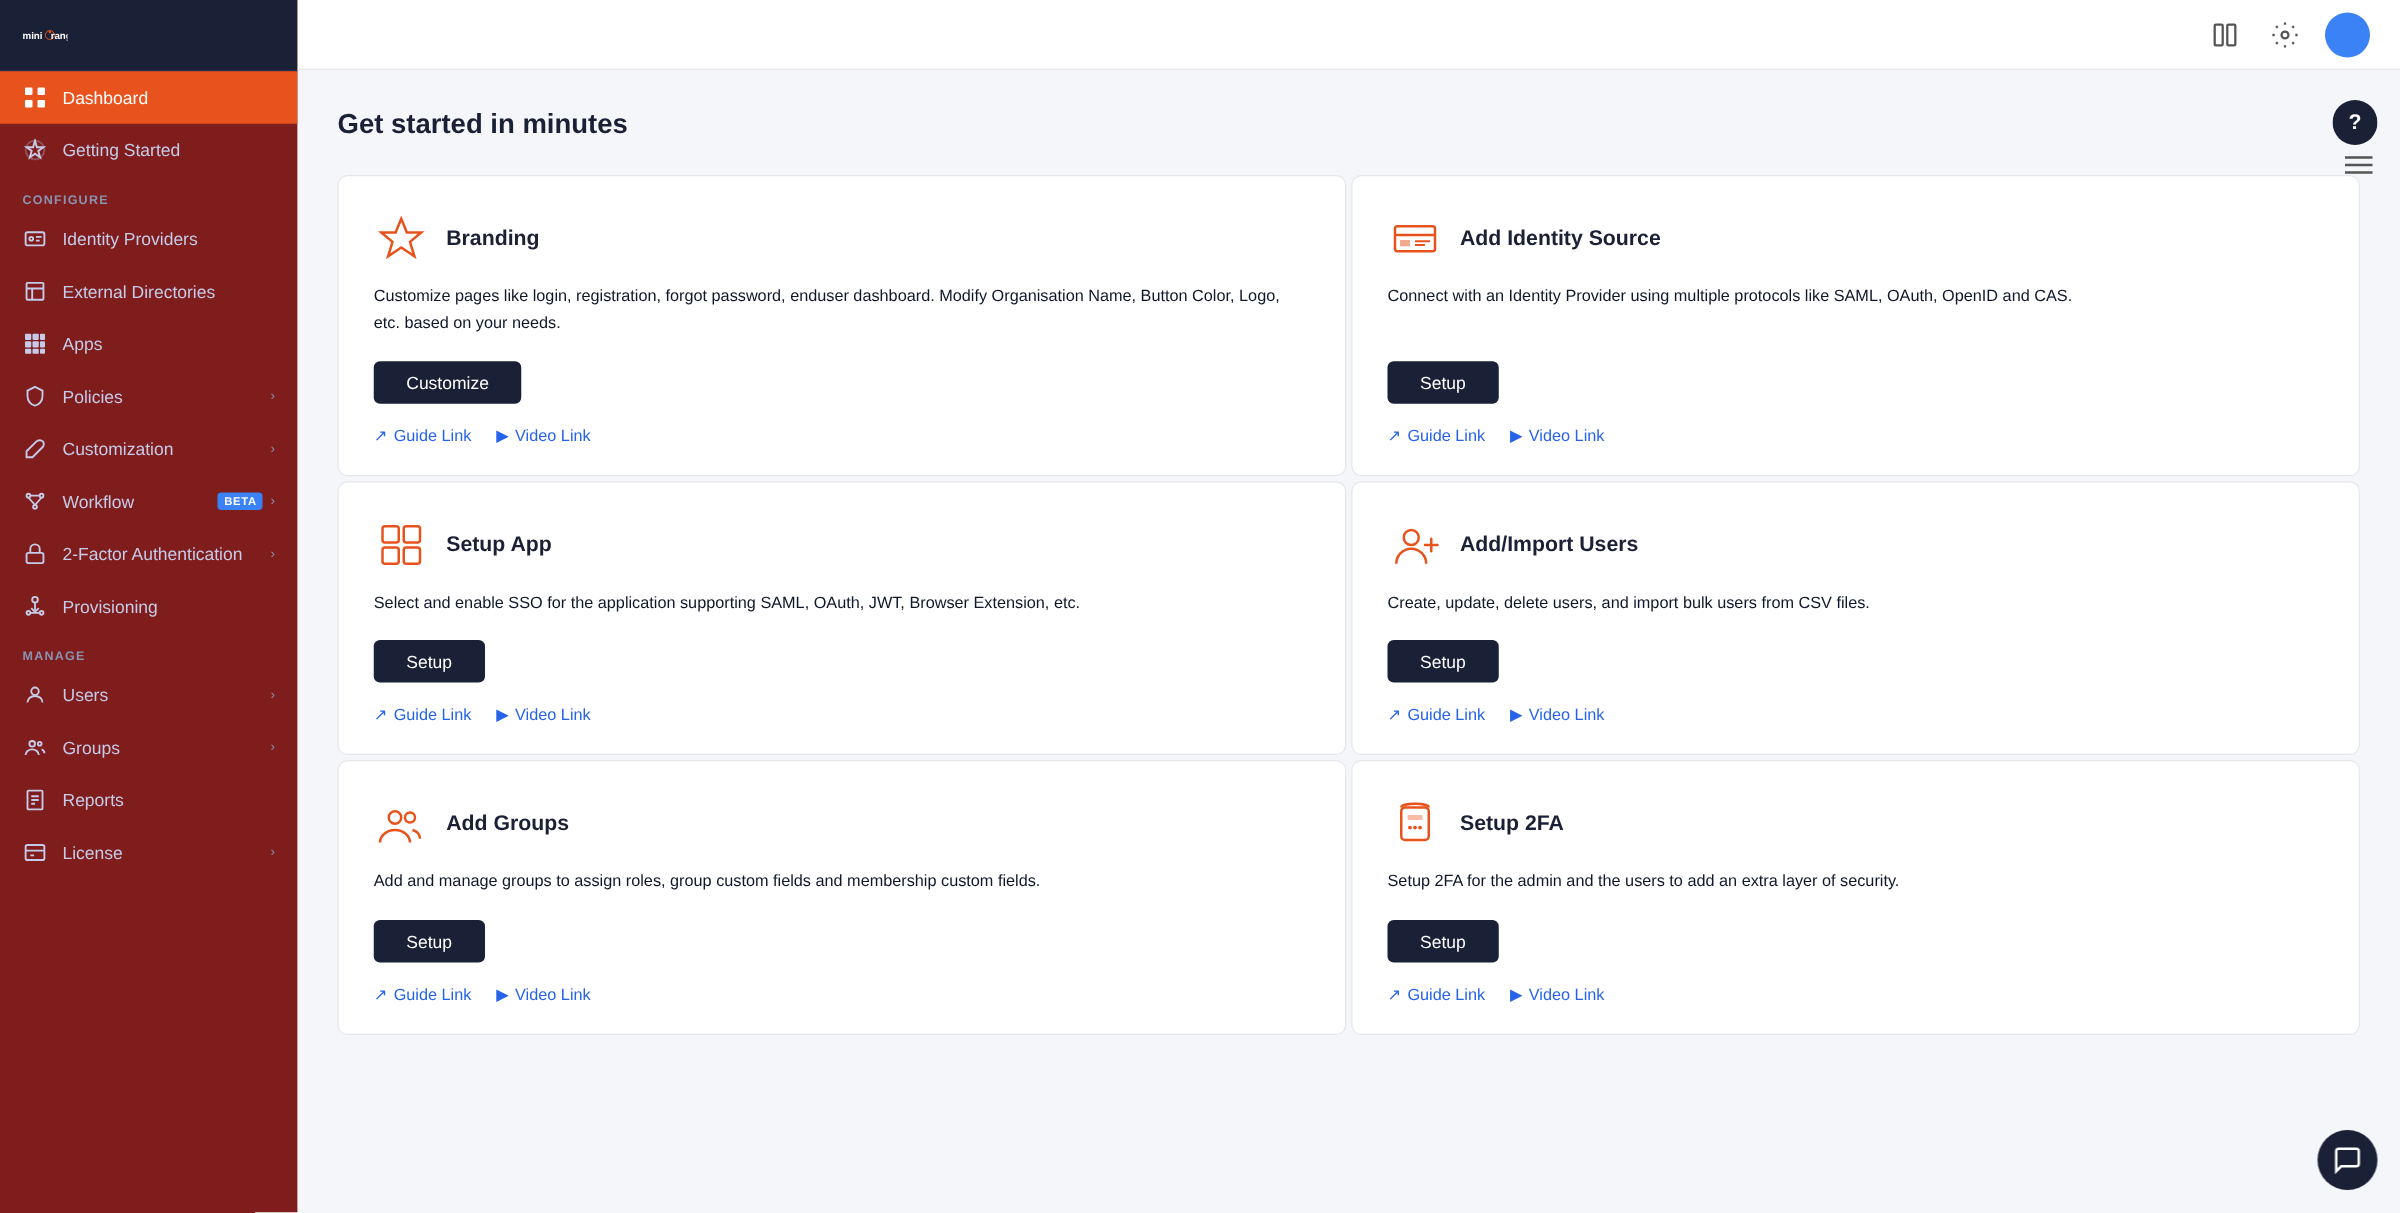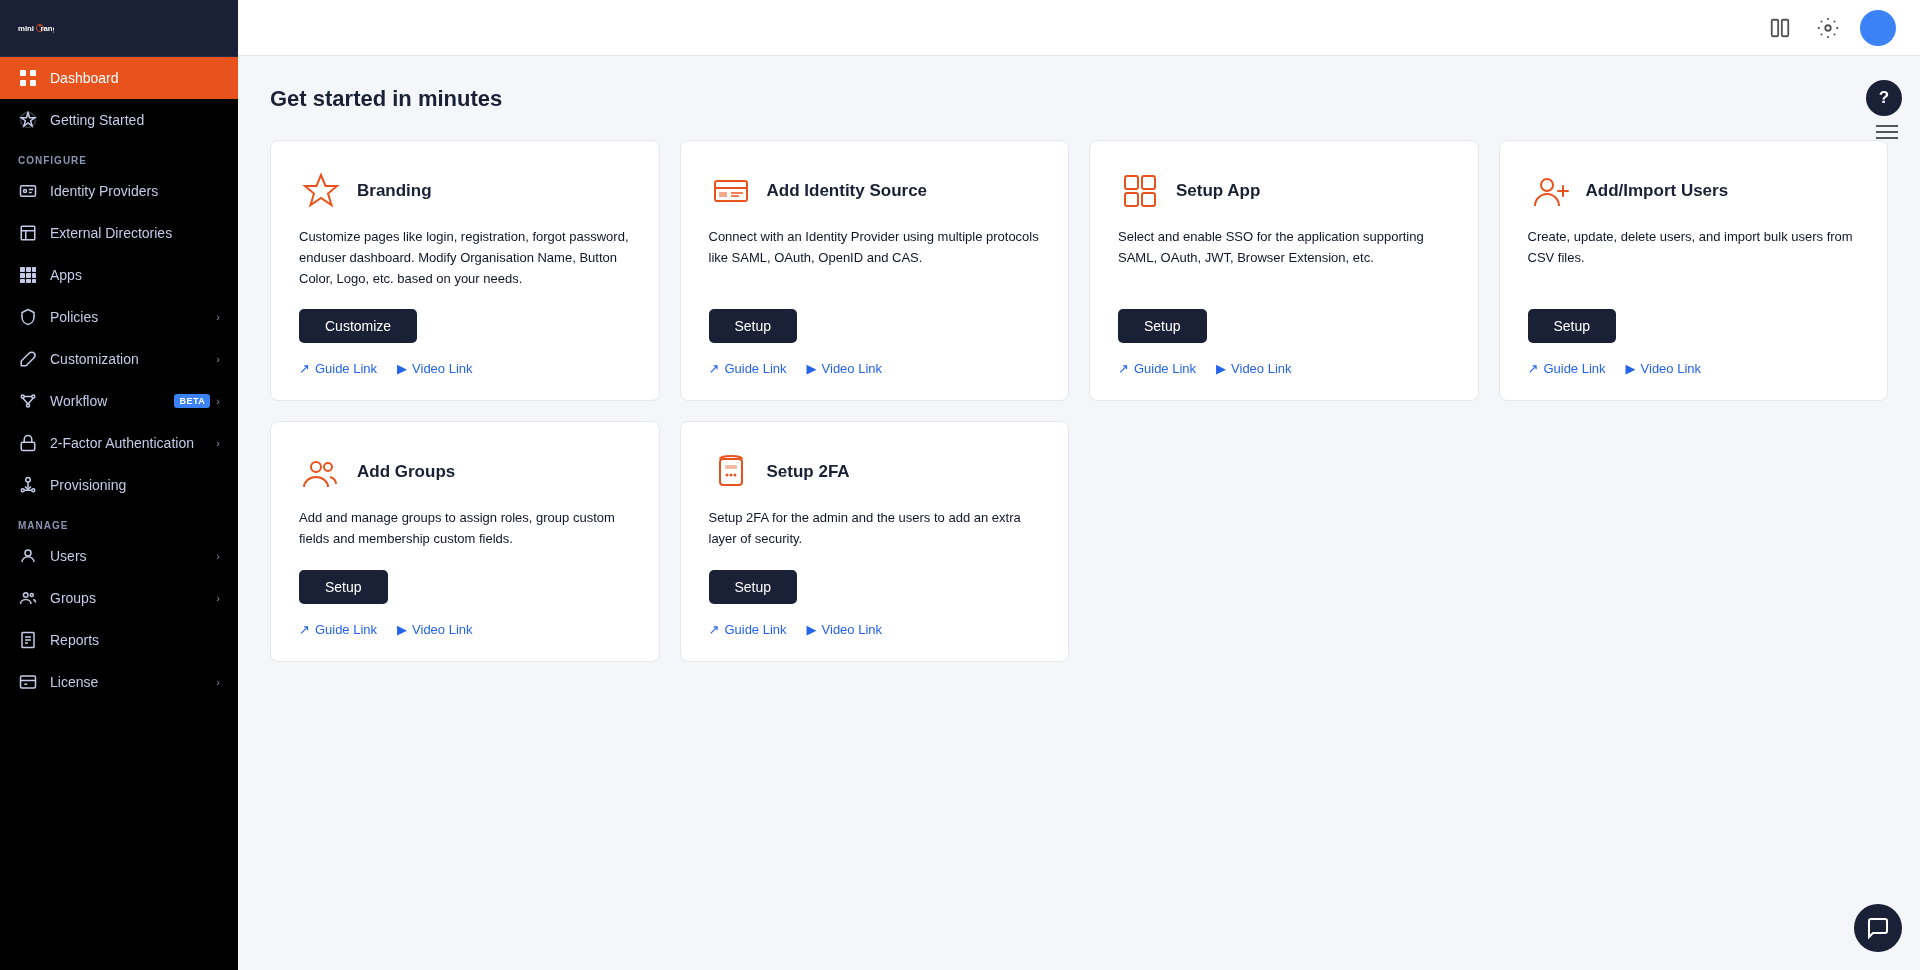--- a/index.html
+++ b/index.html
@@ -2,21 +2,21 @@
 <html><head>
   <meta charset="utf-8">
   <style>
     * { box-sizing: border-box; margin: 0; padding: 0; }
     body { font-family: 'Segoe UI', Arial, sans-serif; background: #f5f6fa; display: flex; height: 100vh; overflow: hidden; }
 
     
     #sidebar {
       width: 238px;
       min-width: 238px;
-      background: #000000;
+      background: #7f1d1d;
       color: #fff;
       display: flex;
       flex-direction: column;
       height: 100vh;
       overflow-y: auto;
     }
     #sidebar-logo {
       padding: 14px 18px;
       background: #1a2035;
       border-bottom: 1px solid #263050;
@@ -133,22 +133,22 @@
 
     #page-title-text {
       font-size: 22px;
       font-weight: 600;
       color: #1a2035;
       margin-bottom: 28px;
     }
 
     .cards-grid {
       display: grid;
-      grid-template-columns: repeat(4, 1fr);
-      gap: 20px;
+      grid-template-columns: repeat(2, 1fr);
+      gap: 4px;
     }
 
     .card {
       background: #fff;
       border-radius: 8px;
       padding: 28px 28px 24px 28px;
       border: 1px solid #e5e7eb;
       display: flex;
       flex-direction: column;
     }

